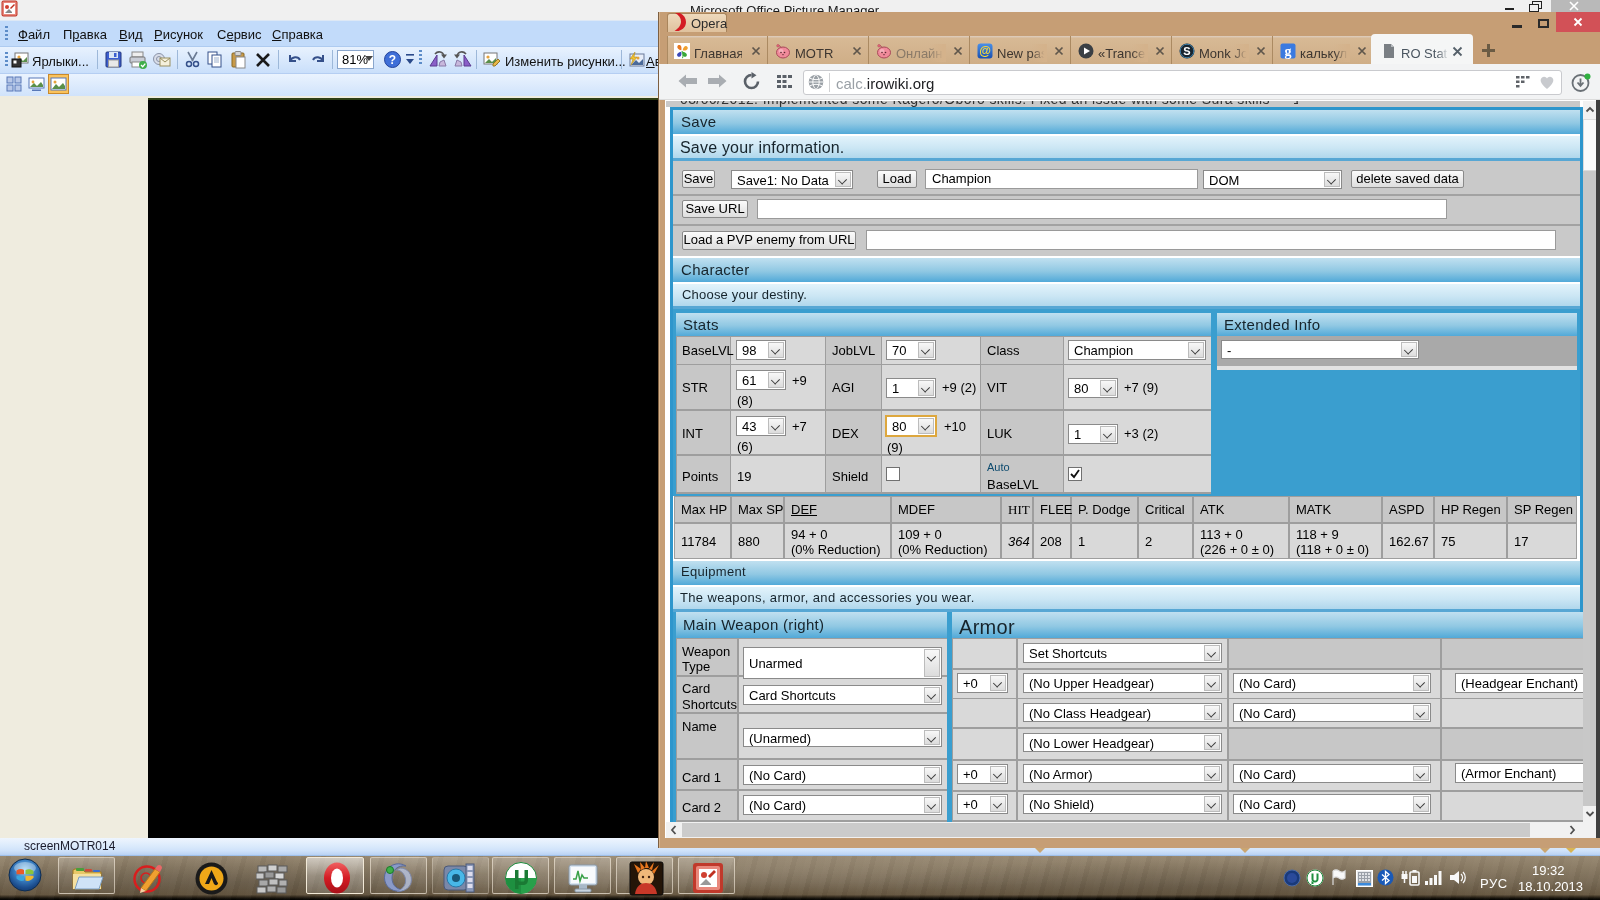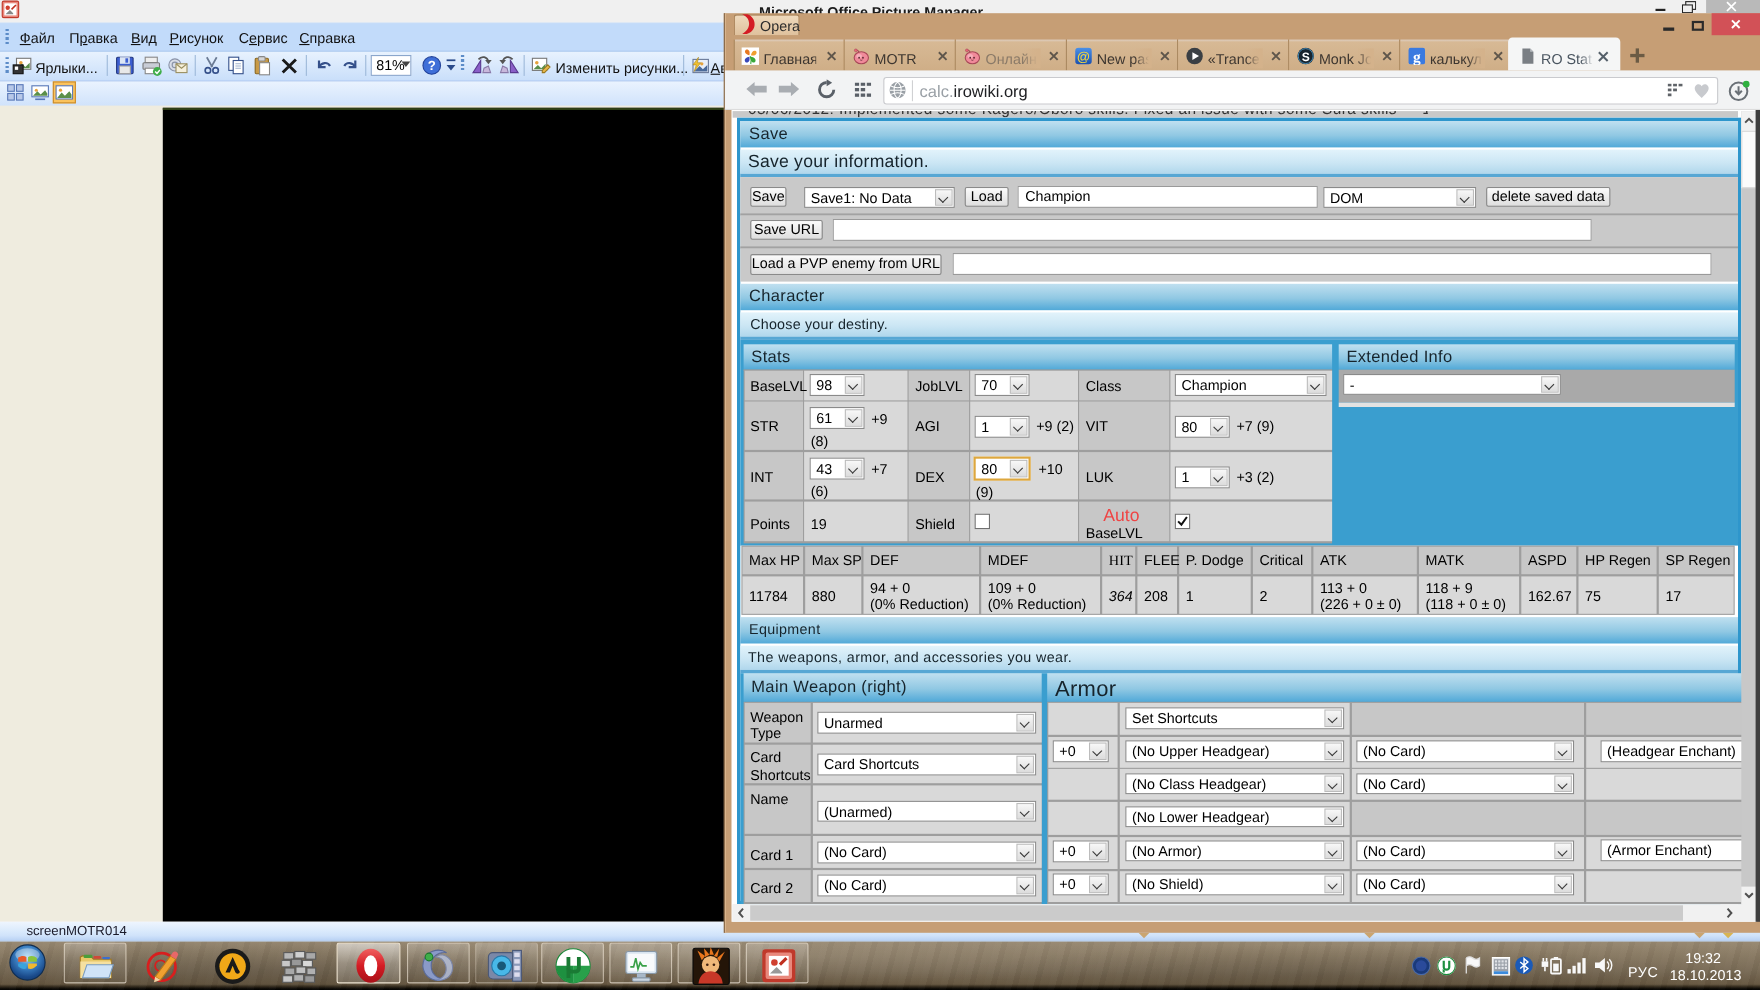--- a/index.html
+++ b/index.html
@@ -12,21 +12,21 @@
 </style></head><body>
 <div class="abs" style="left:0;top:0;width:1600px;height:20px;background:#f0f0f0;"></div>
 <svg class="abs" style="left:1px;top:0px" width="17" height="17" viewBox="0 0 17 17">
 <rect x="0.5" y="0.5" width="16" height="16" rx="2" fill="#c0392b"></rect>
 <rect x="1.5" y="1.5" width="14" height="14" rx="1" fill="#e8887c"></rect>
 <rect x="3" y="3" width="11" height="11" fill="#fff"></rect>
 <circle cx="6" cy="7" r="2" fill="#d04030"></circle>
 <path d="M9 8 L13 4 L14 5 L10 9 Z" fill="#c03020"></path>
 <path d="M4 13 L8 9 L11 12 L11 13 Z" fill="#888"></path>
 </svg>
-<span style="position:absolute;left:690px;top:3px;font-size:13px;color:#1a1a1a;white-space:nowrap;font-weight:bold;">Microsoft Office Picture Manager</span>
+<span style="position:absolute;left:690px;top:3px;font-size:13px;color:#1a1a1a;white-space:nowrap;">Microsoft Office Picture Manager</span>
 <div class="abs" style="left:1505px;top:8px;width:9px;height:2px;background:#222;"></div>
 <svg class="abs" style="left:1529px;top:1px" width="13" height="11" viewBox="0 0 13 11">
 <rect x="3.5" y="0.5" width="9" height="7" fill="none" stroke="#222"></rect>
 <rect x="0.5" y="3.5" width="9" height="7" fill="#f0f0f0" stroke="#222"></rect>
 </svg>
 <div class="abs" style="left:1551px;top:0;width:49px;height:12px;background:#b9b9b9;"></div>
 <svg class="abs" style="left:1569px;top:1px" width="10" height="10" viewBox="0 0 10 10">
 <path d="M1 1 L9 9 M9 1 L1 9" stroke="#fff" stroke-width="1.6"></path>
   </svg>
 <div class="abs" style="left:0;top:20px;width:1600px;height:26px;background:#c2dbfa;border-top:1px solid #dde8f5;"></div>
@@ -519,21 +519,21 @@
     </div>
 <div style="position:absolute;left:5px;top:7px;width:913px;height:715px;background:#fff;border:3px solid #2e96cc;box-sizing:border-box;"></div>
 <div style="position:absolute;left:8px;top:10px;width:907px;height:24px;background:linear-gradient(#c0e0f0 0%,#90c8e3 55%,#51a9d8 100%);"></div>
 <span style="position:absolute;left:16px;top:13px;font-size:15px;color:#16242c;white-space:nowrap;letter-spacing:.3px">Save</span>
 <div style="position:absolute;left:8px;top:36px;width:907px;height:22px;background:linear-gradient(#e2f3fb 0%,#cbe6f4 55%,#b0d7ec 100%);border-bottom:3px solid #57a7d4;box-sizing:content-box;"></div>
 <span style="position:absolute;left:15px;top:39px;font-size:16px;color:#16242c;white-space:nowrap;letter-spacing:.2px">Save your information.</span>
 <div style="position:absolute;left:8px;top:61px;width:907px;height:33px;background:#c9c9c9;border-bottom:2px solid #a2a2a2;"></div>
 <div style="position:absolute;left:8px;top:96px;width:907px;height:28px;background:#c9c9c9;border-bottom:2px solid #a2a2a2;"></div>
 <div style="position:absolute;left:8px;top:126px;width:907px;height:30px;background:#c9c9c9;"></div>
 <div class="btn" style="left:17px;top:70px;width:33px;height:18px;line-height:15px;font-size:13px">Save</div>
-<div class="sel" style="left:66px;top:70px;width:137px;height:19px;border:1px solid #8a8a8a">
+<div class="sel" style="left:66px;top:70px;width:122px;height:19px;border:1px solid #8a8a8a">
       <span class="t" style="font-size:13px">Save1: No Data</span>
       <span class="a">
         <i></i>
       </span>
     </div>
 <div class="btn" style="left:212px;top:70px;width:40px;height:18px;line-height:15px;font-size:13px">Load</div>
 <div class="inp" style="left:260px;top:69px;width:273px;height:20px;line-height:18px;padding-left:6px;font-size:13px">Champion</div>
 <div class="sel" style="left:538px;top:70px;width:139px;height:19px;border:1px solid #8a8a8a">
       <span class="t" style="font-size:13px">DOM</span>
       <span class="a">
@@ -646,21 +646,21 @@
       <span class="t" style="font-size:13px">1</span>
       <span class="a">
         <i></i>
       </span>
     </div>
 <span style="position:absolute;left:459px;top:326px;font-size:13px;color:#000;white-space:nowrap;">+3 (2)</span>
 <span style="position:absolute;left:17px;top:369px;font-size:13px;color:#000;white-space:nowrap;">Points</span>
 <span style="position:absolute;left:72px;top:369px;font-size:13px;color:#000;white-space:nowrap;">19</span>
 <span style="position:absolute;left:167px;top:369px;font-size:13px;color:#000;white-space:nowrap;">Shield</span>
 <div style="position:absolute;left:221px;top:367px;width:14px;height:14px;background:#fff;border:1px solid #707070;box-sizing:border-box;"></div>
-<span style="position:absolute;left:338px;top:361px;font-size:16px;color:#ef4444;white-space:nowrap;">Auto</span>
+<span style="position:absolute;left:322px;top:361px;font-size:11px;color:#0c4a6e;white-space:nowrap;">Auto</span>
 <span style="position:absolute;left:322px;top:377px;font-size:13px;color:#000;white-space:nowrap;">BaseLVL</span>
 <div style="position:absolute;left:403px;top:367px;width:14px;height:14px;background:#fff;border:1px solid #707070;box-sizing:border-box;"><svg width="12" height="12" viewBox="0 0 12 12">
         <path d="M2 6 L5 9 L10 2" stroke="#111" stroke-width="1.8" fill="none"></path>
       </svg></div>
 <div style="position:absolute;left:552px;top:213px;width:360px;height:23px;background:linear-gradient(#c0e0f0 0%,#90c8e3 55%,#51a9d8 100%);"></div>
 <span style="position:absolute;left:559px;top:216px;font-size:15px;color:#16242c;white-space:nowrap;letter-spacing:.3px">Extended Info</span>
 <div style="position:absolute;left:552px;top:236px;width:360px;height:30px;background:#a9a9a9;"></div>
 <div class="sel" style="left:556px;top:240px;width:198px;height:19px;border:1px solid #8a8a8a">
       <span class="t" style="font-size:13px">-</span>
       <span class="a">
@@ -671,21 +671,21 @@
 <div style="position:absolute;left:9px;top:396px;width:903px;height:63px;background:#9e9e9e;"></div>
 <div style="position:absolute;left:10px;top:397px;width:55px;height:25px;background:#c7c7c7;"></div>
 <span style="position:absolute;left:16px;top:402px;font-size:13px;color:#000;white-space:nowrap;">Max HP</span>
 <div style="position:absolute;left:10px;top:424px;width:55px;height:34px;background:#d9d9d9;"></div>
 <span style="position:absolute;left:16px;top:434px;font-size:13px;color:#000;white-space:nowrap;">11784</span>
 <div style="position:absolute;left:67px;top:397px;width:51px;height:25px;background:#c7c7c7;"></div>
 <span style="position:absolute;left:73px;top:402px;font-size:13px;color:#000;white-space:nowrap;">Max SP</span>
 <div style="position:absolute;left:67px;top:424px;width:51px;height:34px;background:#d9d9d9;"></div>
 <span style="position:absolute;left:73px;top:434px;font-size:13px;color:#000;white-space:nowrap;">880</span>
 <div style="position:absolute;left:120px;top:397px;width:105px;height:25px;background:#c7c7c7;"></div>
-<span style="position:absolute;left:126px;top:402px;font-size:13px;color:#000;white-space:nowrap;">DEF</span>
+<span style="position:absolute;left:126px;top:402px;font-size:13px;color:#000;white-space:nowrap;text-decoration:underline;">DEF</span>
 <div style="position:absolute;left:120px;top:424px;width:105px;height:34px;background:#d9d9d9;"></div>
 <span style="position:absolute;left:126px;top:427px;font-size:13px;color:#000;white-space:nowrap;">94 + 0</span>
 <span style="position:absolute;left:126px;top:442px;font-size:13px;color:#000;white-space:nowrap;">(0% Reduction)</span>
 <div style="position:absolute;left:227px;top:397px;width:108px;height:25px;background:#c7c7c7;"></div>
 <span style="position:absolute;left:233px;top:402px;font-size:13px;color:#000;white-space:nowrap;">MDEF</span>
 <div style="position:absolute;left:227px;top:424px;width:108px;height:34px;background:#d9d9d9;"></div>
 <span style="position:absolute;left:233px;top:427px;font-size:13px;color:#000;white-space:nowrap;">109 + 0</span>
 <span style="position:absolute;left:233px;top:442px;font-size:13px;color:#000;white-space:nowrap;">(0% Reduction)</span>
 <div style="position:absolute;left:337px;top:397px;width:30px;height:25px;background:#c7c7c7;"></div>
 <span style="position:absolute;left:343px;top:402px;font-size:13px;color:#000;white-space:nowrap;font-family:Liberation Serif, serif;">HIT</span>
@@ -743,21 +743,21 @@
 <div style="position:absolute;left:74px;top:660px;width:208px;height:29px;background:#d9d9d9;"></div>
 <div style="position:absolute;left:12px;top:691px;width:60px;height:29px;background:#c7c7c7;"></div>
 <div style="position:absolute;left:74px;top:691px;width:208px;height:29px;background:#d9d9d9;"></div>
 <span style="position:absolute;left:17px;top:544px;font-size:13px;color:#000;white-space:nowrap;">Weapon</span>
 <span style="position:absolute;left:17px;top:559px;font-size:13px;color:#000;white-space:nowrap;">Type</span>
 <span style="position:absolute;left:17px;top:581px;font-size:13px;color:#000;white-space:nowrap;">Card</span>
 <span style="position:absolute;left:17px;top:597px;font-size:13px;color:#000;white-space:nowrap;">Shortcuts</span>
 <span style="position:absolute;left:17px;top:619px;font-size:13px;color:#000;white-space:nowrap;">Name</span>
 <span style="position:absolute;left:17px;top:670px;font-size:13px;color:#000;white-space:nowrap;">Card 1</span>
 <span style="position:absolute;left:17px;top:700px;font-size:13px;color:#000;white-space:nowrap;">Card 2</span>
-<div class="sel" style="left:78px;top:547px;width:199px;height:20px;border:1px solid #8a8a8a">
+<div class="sel" style="left:78px;top:547px;width:199px;height:32px;border:1px solid #8a8a8a">
       <span class="t" style="font-size:13px">Unarmed</span>
       <span class="a">
         <i></i>
       </span>
     </div>
 <div class="sel" style="left:78px;top:585px;width:199px;height:20px;border:1px solid #8a8a8a">
       <span class="t" style="font-size:13px">Card Shortcuts</span>
       <span class="a">
         <i></i>
       </span>

